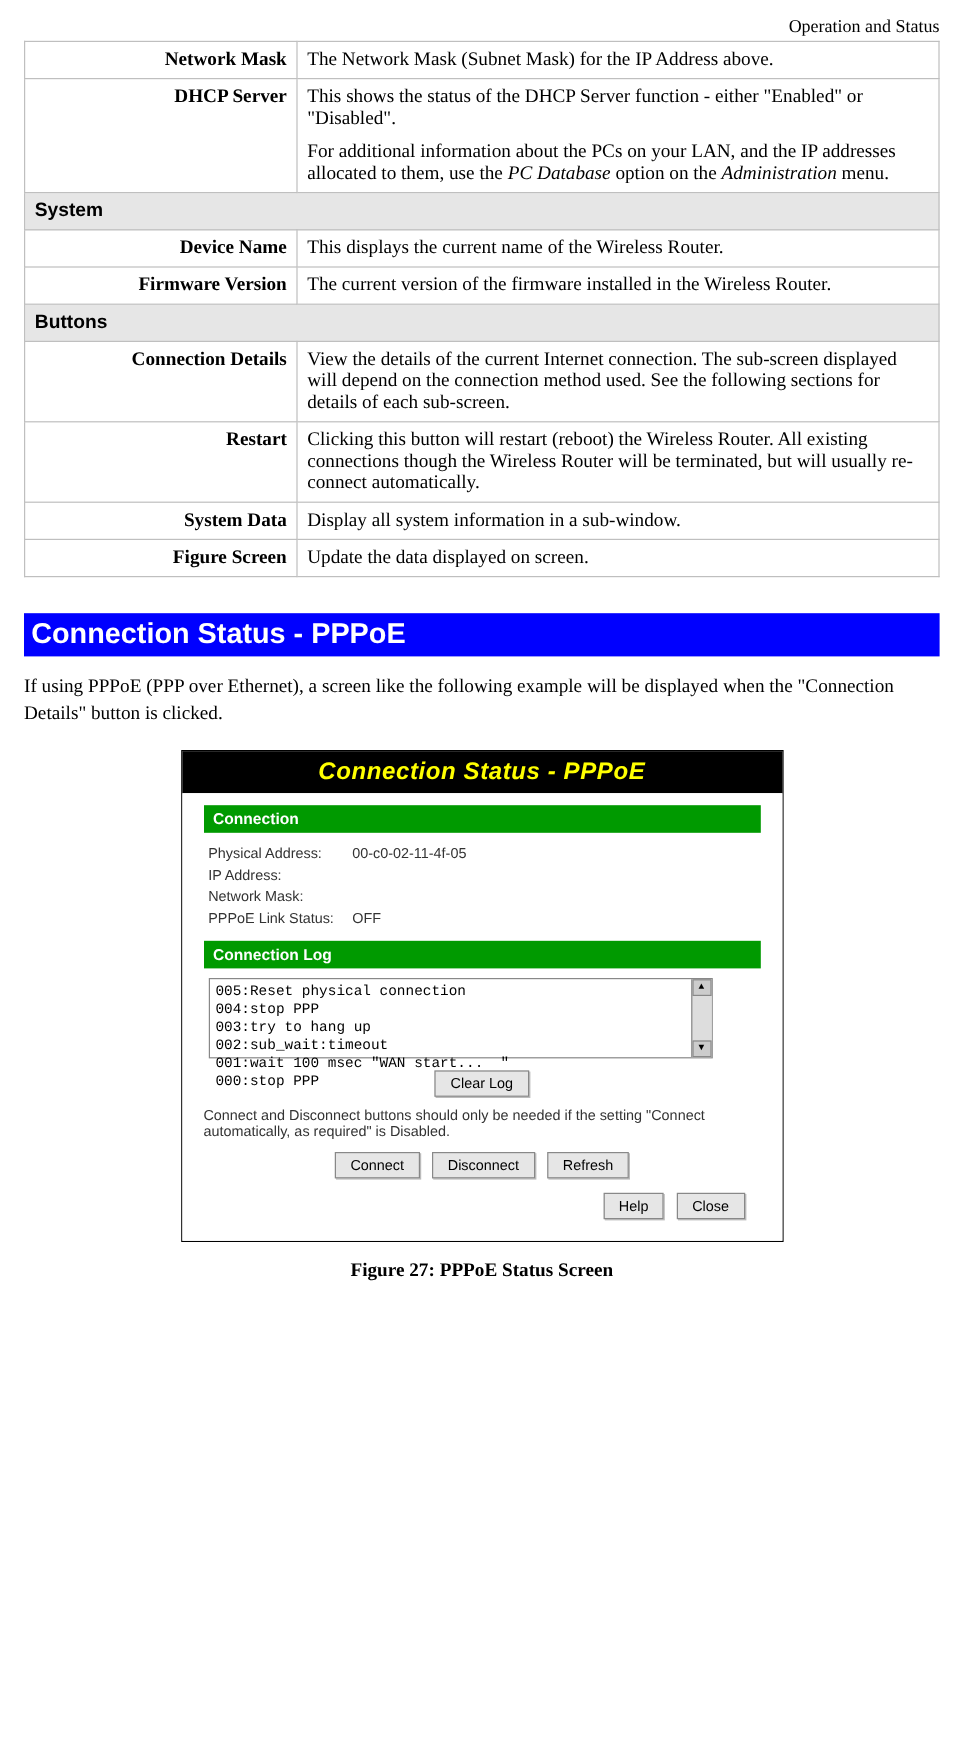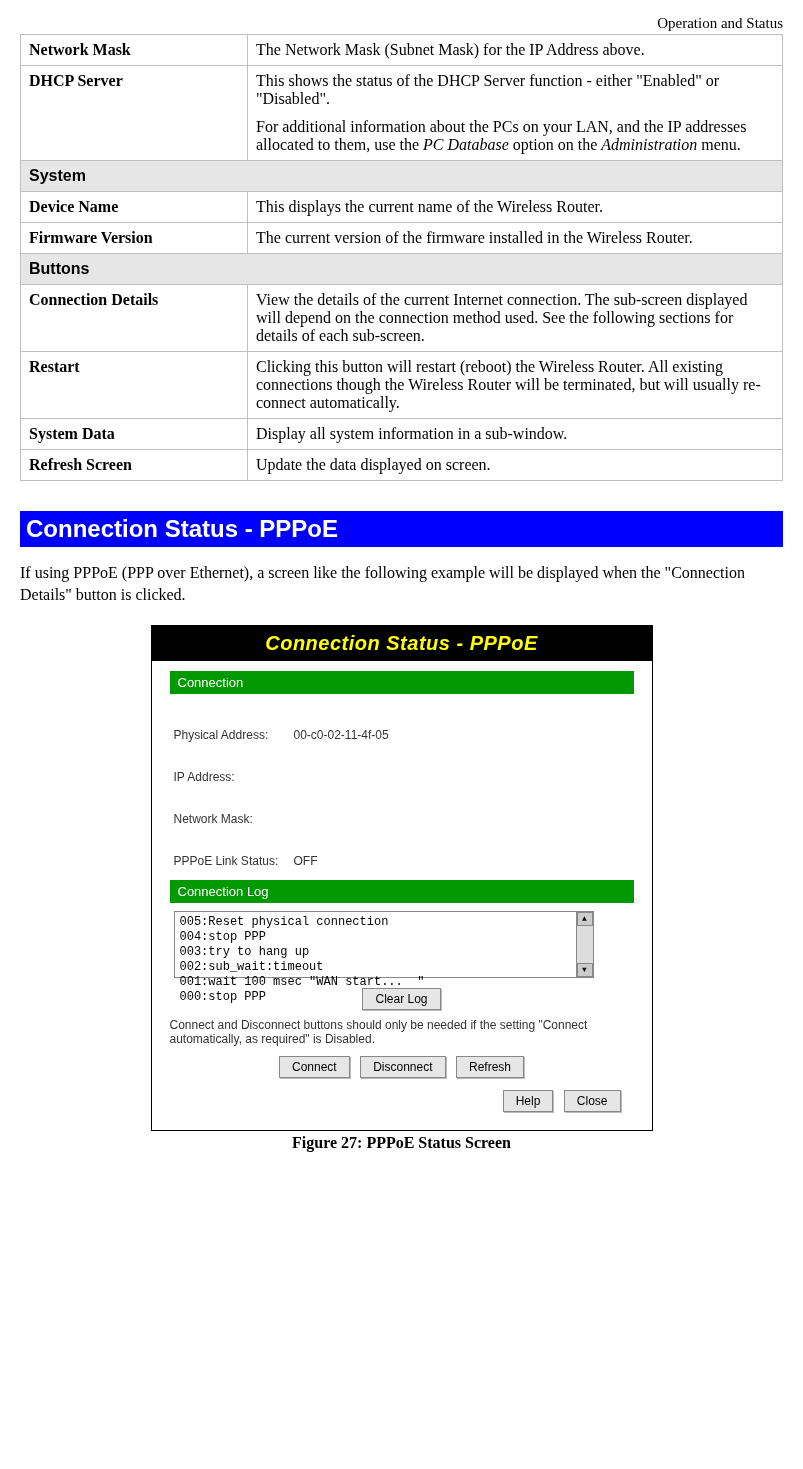--- a/index.html
+++ b/index.html
@@ -26,20 +26,21 @@
   }
   table.doc-table td, table.doc-table th {
     border: 1px solid #bfbfbf;
     padding: 6px 8px;
     vertical-align: top;
     text-align: left;
   }
   table.doc-table .left-col {
     width: 210px;
     font-weight: bold;
+    text-align: right;
   }
   table.doc-table .section-row {
     background: #e6e6e6;
     font-family: Arial, Helvetica, sans-serif;
     font-weight: bold;
   }
   .blue-heading {
     background: #0000ff;
     color: #fff;
     font-family: Arial, Helvetica, sans-serif;
@@ -73,39 +74,38 @@
     letter-spacing: 0.5px;
   }
   .ss-body {
     padding: 10px 18px 18px 18px;
     background: #fff;
   }
   .ss-section-header {
     background: #009a00;
     color: #fff;
     font-family: Arial, Helvetica, sans-serif;
-    font-weight: normal;
+    font-weight: bold;
     font-size: 13px;
     padding: 4px 8px;
     margin-bottom: 8px;
   }
   .ss-fields {
     font-family: Arial, Helvetica, sans-serif;
     font-size: 12px;
     color: #333;
     padding-left: 4px;
     padding-bottom: 10px;
   }
   .ss-field-row {
     padding: 2px 0;
   }
   .ss-label {
     display: inline-block;
     width: 120px;
-    margin-top: 24px;
   }
   .ss-log {
     border: 1px solid #888;
     font-family: "Courier New", monospace;
     font-size: 12px;
     line-height: 1.25;
     padding: 3px 5px;
     width: 420px;
     height: 67px;
     margin: 8px auto 10px 4px;
@@ -157,21 +157,21 @@
   .ss-note {
     font-family: Arial, Helvetica, sans-serif;
     font-size: 12px;
     color: #333;
     margin-top: 8px;
   }
   .figure-caption {
     text-align: center;
     font-weight: bold;
     font-size: 16px;
-    margin-top: 3px;
+    margin-top: 15px;
   }
   .page-number {
     text-align: right;
     font-size: 16px;
     margin-top: 30px;
     padding-right: 5px;
   }
 </style>
 </head>
 <body>
@@ -214,21 +214,21 @@
     </tr>
     <tr>
       <td class="left-col">Restart</td>
       <td>Clicking this button will restart (reboot) the Wireless Router. All existing connections though the Wireless Router will be terminated, but will usually re-connect automatically.</td>
     </tr>
     <tr>
       <td class="left-col">System Data</td>
       <td>Display all system information in a sub-window.</td>
     </tr>
     <tr>
-      <td class="left-col">Refresh Screen</td>
+      <td class="left-col">Figure Screen</td>
       <td>Update the data displayed on screen.</td>
     </tr>
   </tbody>
     </table>
 
   <div class="blue-heading">Connection Status - PPPoE</div>
 
   <div class="body-text">If using PPPoE (PPP over Ethernet), a screen like the following example will be displayed when the "Connection Details" button is clicked.</div>
 
   <div class="screenshot-outer">

